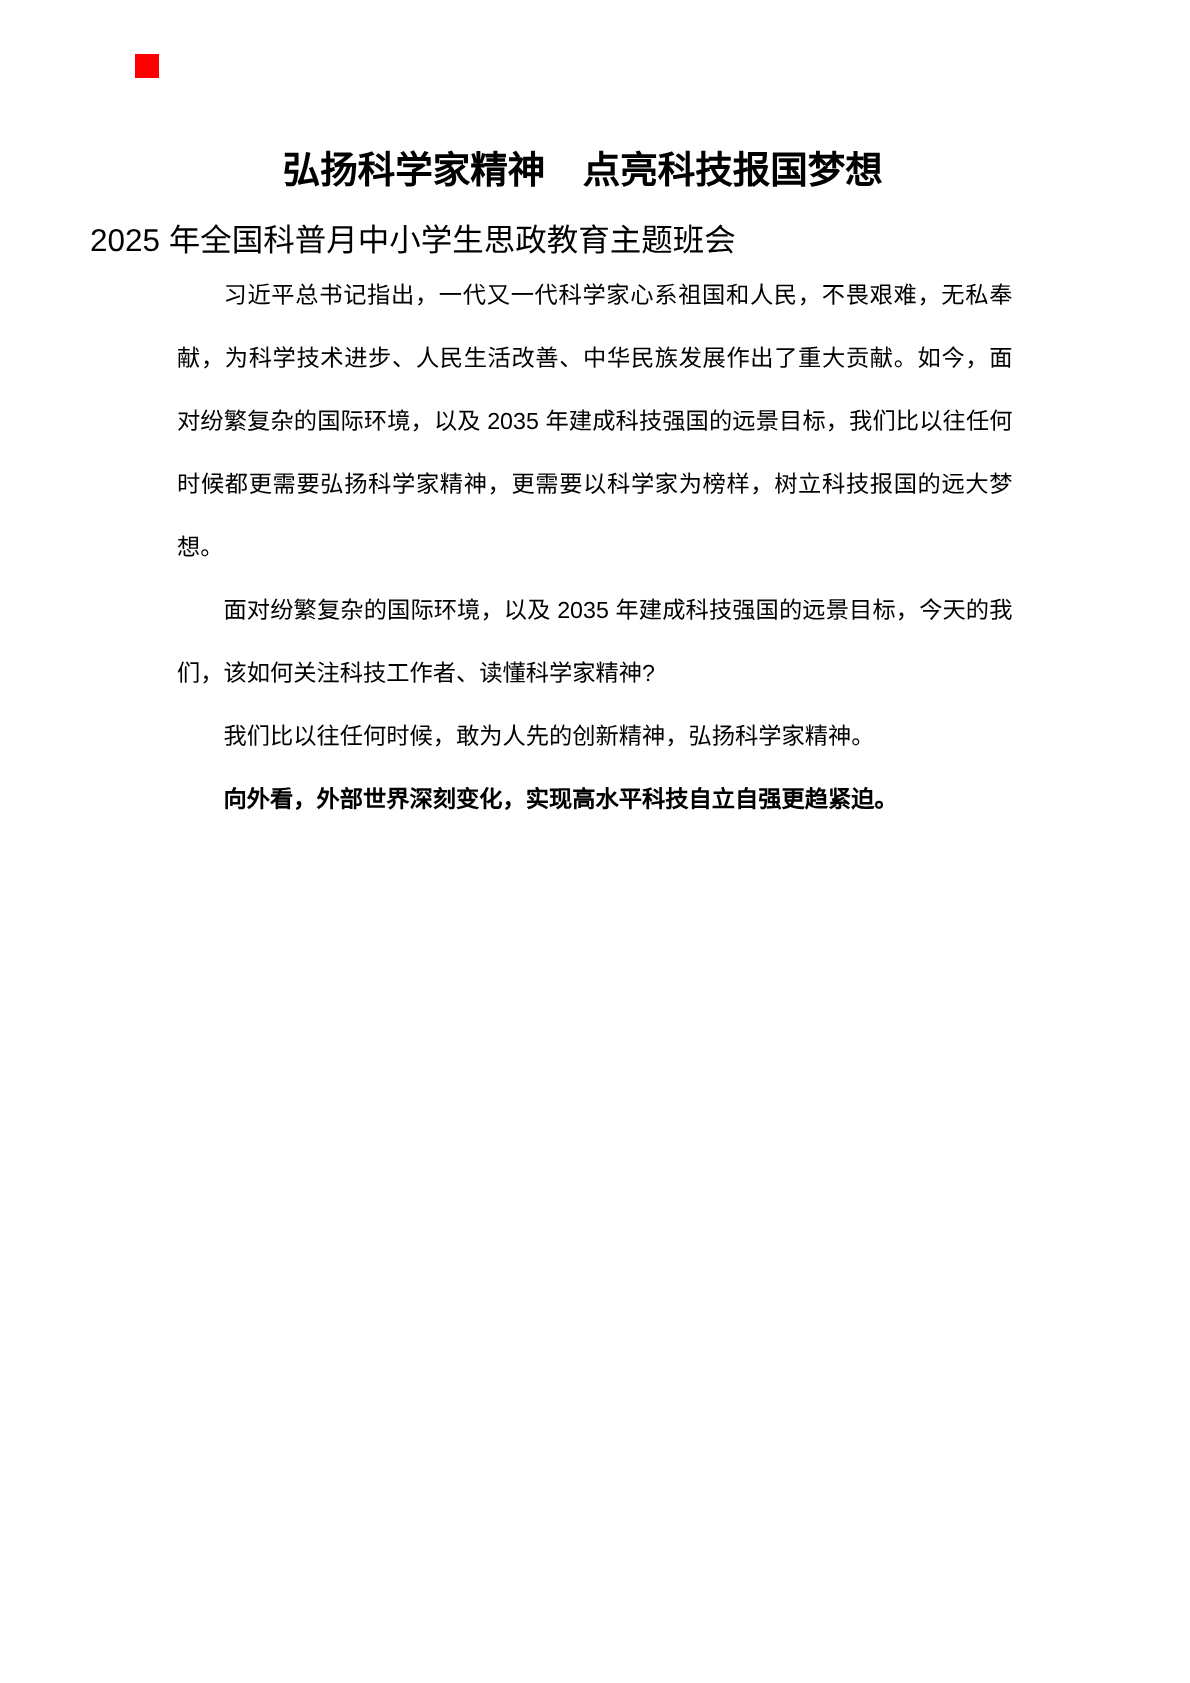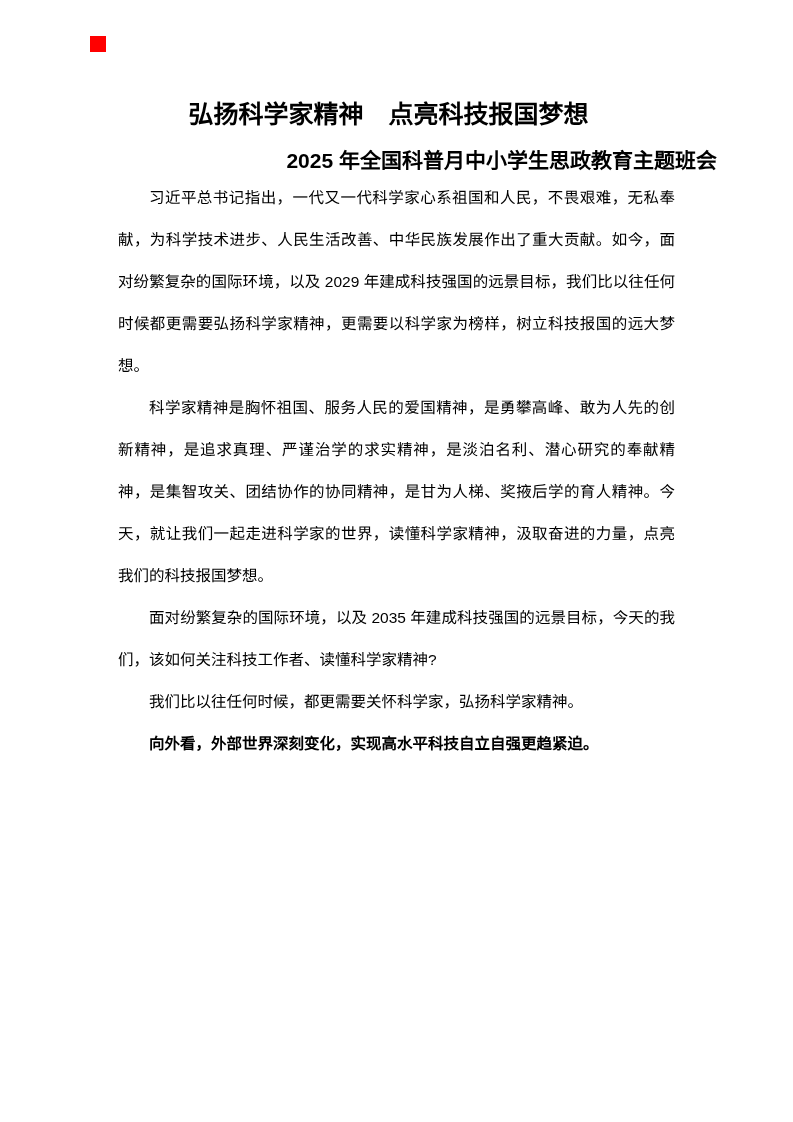--- a/index.html
+++ b/index.html
@@ -28,23 +28,23 @@
   .doc-title {
     margin: 97px 60px 0 60px;
     text-align: center;
     font-size: 25px;
     font-weight: bold;
     line-height: 34px;
     white-space: nowrap;
   }
   .doc-subtitle {
     margin: 15px 60px 0 60px;
-    text-align: right;
+    text-align: left;
     font-size: 21px;
-    font-weight: bold;
+    font-weight: normal;
     line-height: 29px;
     white-space: nowrap;
   }
   .doc-content {
     margin: 2px 118px 0 118px;
     width: 557px;
     font-size: 15.5px;
     line-height: 42px;
     text-align: justify;
   }
@@ -60,20 +60,19 @@
 
 <div class="page">
 
   <div class="red-marker" style="background: rgb(255, 0, 0);"></div>
 
   <h1 class="doc-title">弘扬科学家精神　点亮科技报国梦想</h1>
 
   <h2 class="doc-subtitle">2025 年全国科普月中小学生思政教育主题班会</h2>
 
   <div class="doc-content">
-    <p class="p-indent">习近平总书记指出，一代又一代科学家心系祖国和人民，不畏艰难，无私奉献，为科学技术进步、人民生活改善、中华民族发展作出了重大贡献。如今，面对纷繁复杂的国际环境，以及 2029 年建成科技强国的远景目标，我们比以往任何时候都更需要弘扬科学家精神，更需要以科学家为榜样，树立科技报国的远大梦想。</p>
-    <p class="p-indent">科学家精神是胸怀祖国、服务人民的爱国精神，是勇攀高峰、敢为人先的创新精神，是追求真理、严谨治学的求实精神，是淡泊名利、潜心研究的奉献精神，是集智攻关、团结协作的协同精神，是甘为人梯、奖掖后学的育人精神。今天，就让我们一起走进科学家的世界，读懂科学家精神，汲取奋进的力量，点亮我们的科技报国梦想。</p>
+    <p class="p-indent">习近平总书记指出，一代又一代科学家心系祖国和人民，不畏艰难，无私奉献，为科学技术进步、人民生活改善、中华民族发展作出了重大贡献。如今，面对纷繁复杂的国际环境，以及 2035 年建成科技强国的远景目标，我们比以往任何时候都更需要弘扬科学家精神，更需要以科学家为榜样，树立科技报国的远大梦想。</p>
     <p class="p-indent">面对纷繁复杂的国际环境，以及 2035 年建成科技强国的远景目标，今天的我们，该如何关注科技工作者、读懂科学家精神?</p>
-    <p class="p-indent">我们比以往任何时候，都更需要关怀科学家，弘扬科学家精神。</p>
+    <p class="p-indent">我们比以往任何时候，敢为人先的创新精神，弘扬科学家精神。</p>
     <p class="p-indent p-bold">向外看，外部世界深刻变化，实现高水平科技自立自强更趋紧迫。</p>
   </div>
 
 </div>
 
 </body></html>

